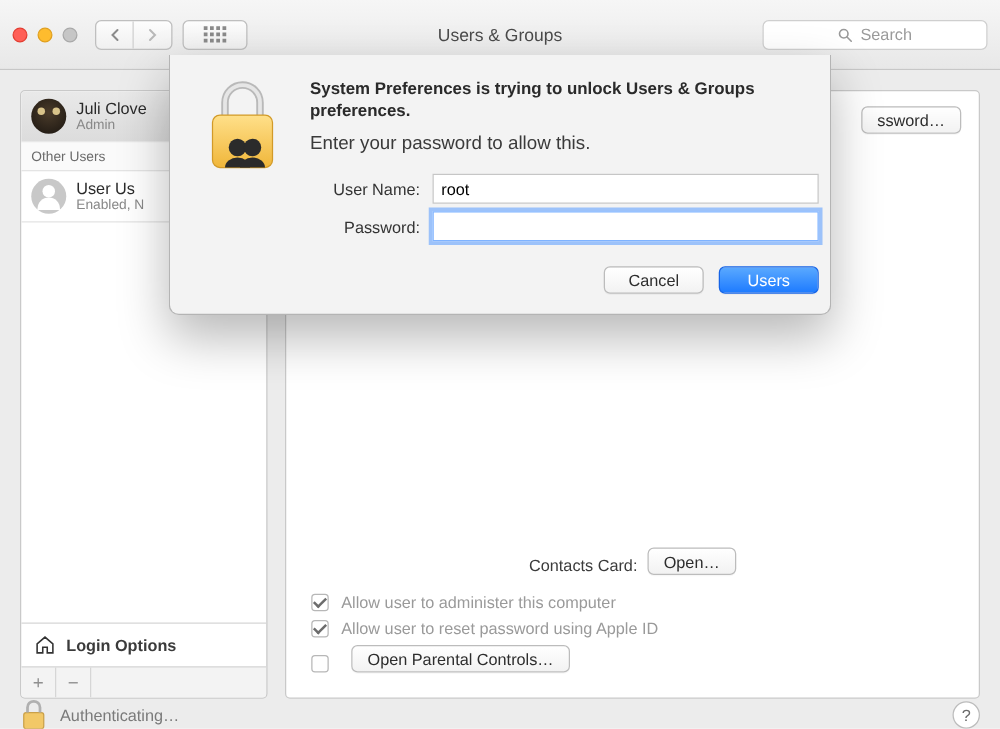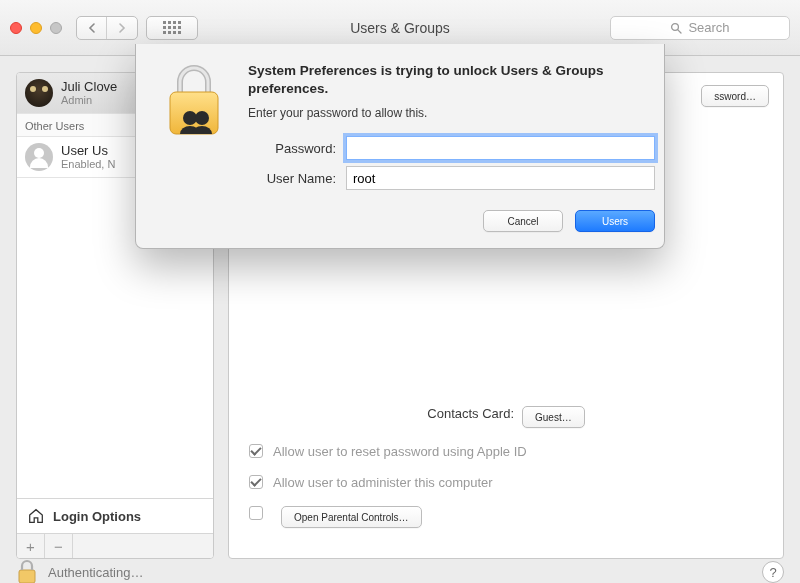--- a/index.html
+++ b/index.html
@@ -150,31 +150,31 @@
     padding:14px 20px;
     position:relative;
     display:flex;
     flex-direction:column;
   }
   .btn {
     display:inline-flex; align-items:center; justify-content:center;
     height:22px; padding:0 12px;
     background:linear-gradient(#ffffff,#f2f2f2);
     border:1px solid #bcbcbc; border-radius:5px;
-    font-size:10px; color:#2d2d2d;
+    font-size:13px; color:#2d2d2d;
     box-shadow: 0 1px 0 rgba(0,0,0,0.03);
   }
   .btn.primary {
     background:linear-gradient(#5aa9ff,#1e7bff);
     border:1px solid #1664e6; color:#fff;
     padding:0 18px;
   }
   .top-right-btn { position:absolute; right:14px; top:12px; }
   .rp-lower { margin-top:auto; padding-top:30px; }
-  .rowline { display:flex; align-items:flex-start; gap:10px; color:#9a9a9a; margin:16px 0; }
+  .rowline { display:flex; align-items:flex-end; gap:10px; color:#9a9a9a; margin:6px 0; }
   .rowline.labelrow { justify-content:center; color:#3b3b3b; gap:8px; margin-bottom:14px;}
   .chk {
     width:14px;height:14px;border:1px solid #b7b7b7;border-radius:3px;
     background:#fff; display:inline-flex; align-items:center; justify-content:center;
     flex-shrink:0;
   }
   .chk.checked::after{
     content:""; width:8px;height:4px;border-left:2px solid #6c6c6c;border-bottom:2px solid #6c6c6c;
     transform:rotate(-45deg); margin-top:-2px;
   }
@@ -200,21 +200,21 @@
     background:#f3f3f3;
     border:1px solid #b4b4b4;
     border-top:none;
     border-radius:0 0 8px 8px;
     box-shadow: 0 18px 40px rgba(0,0,0,0.28);
     padding:18px 9px 16px 22px;
   }
   .modal-body { display:flex; gap:18px; }
   .lockpic { width:72px; flex-shrink:0; position:relative; }
   .modal h2 { font-size:13.5px; font-weight:700; margin:0 0 8px 0; color:#2a2a2a; line-height:1.35;}
-  .modal p { margin:0 0 16px 0; font-size:12px; color:#3a3a3a;}
+  .modal p { margin:0 0 16px 0; font-size:15px; color:#3a3a3a;}
   .field { display:flex; align-items:center; margin:6px 0; gap:10px; }
   .field label { width:88px; text-align:right; font-size:13px; color:#333; }
   .field input {
     flex:1; height:24px; border:1px solid #c6c6c6; border-radius:0;
     padding:2px 6px; font-size:13px; outline:none; background:#fff;
   }
   .field input.focus {
     box-shadow: 0 0 0 3px rgba(84,153,255,0.55);
     border-color:#7fb3ff;
   }
@@ -305,29 +305,29 @@
     </div>
 
     <div class="rightpanel">
       <div class="btn top-right-btn">
         <span>ssword…</span>
       </div>
 
       <div class="rp-lower">
         <div class="rowline labelrow">
           <span>Contacts Card:</span>
-          <span class="btn">Guest…</span>
+          <span class="btn">Open…</span>
+        </div>
+        <div class="rowline">
+          <span class="chk checked"></span>
+          <span>Allow user to administer this computer</span>
         </div>
         <div class="rowline">
           <span class="chk checked"></span>
           <span>Allow user to reset password using Apple ID</span>
-        </div>
-        <div class="rowline">
-          <span class="chk checked"></span>
-          <span>Allow user to administer this computer</span>
         </div>
         <div class="rowline">
           <span class="chk"></span>
           <span class="btn" style="margin-left:8px;">Open Parental Controls…</span>
         </div>
       </div>
     </div>
   </div>
 
   <div class="bottombar">
@@ -360,26 +360,26 @@
             <circle cx="44" cy="56" r="7"></circle>
           <path d="M22 72 a10 8 0 0 1 20 0 Z"></path>
             <path d="M34 72 a10 8 0 0 1 20 0 Z"></path>
         </g>
       </svg>
     </div>
     <div style="flex:1">
       <h2>System Preferences is trying to unlock Users &amp; Groups preferences.</h2>
       <p>Enter your password to allow this.</p>
       <div class="field">
+        <label>User Name:</label>
+        <input type="text" value="root" style="">
+      </div>
+      <div class="field">
         <label>Password:</label>
         <input type="password" class="focus" value="" style="">
-      </div>
-      <div class="field">
-        <label>User Name:</label>
-        <input type="text" value="root" style="">
       </div>
       <div class="modal-actions">
         <span class="btn">Cancel</span>
         <span class="btn primary">Users</span>
       </div>
     </div>
   </div>
 </div>
 
 </body></html>

